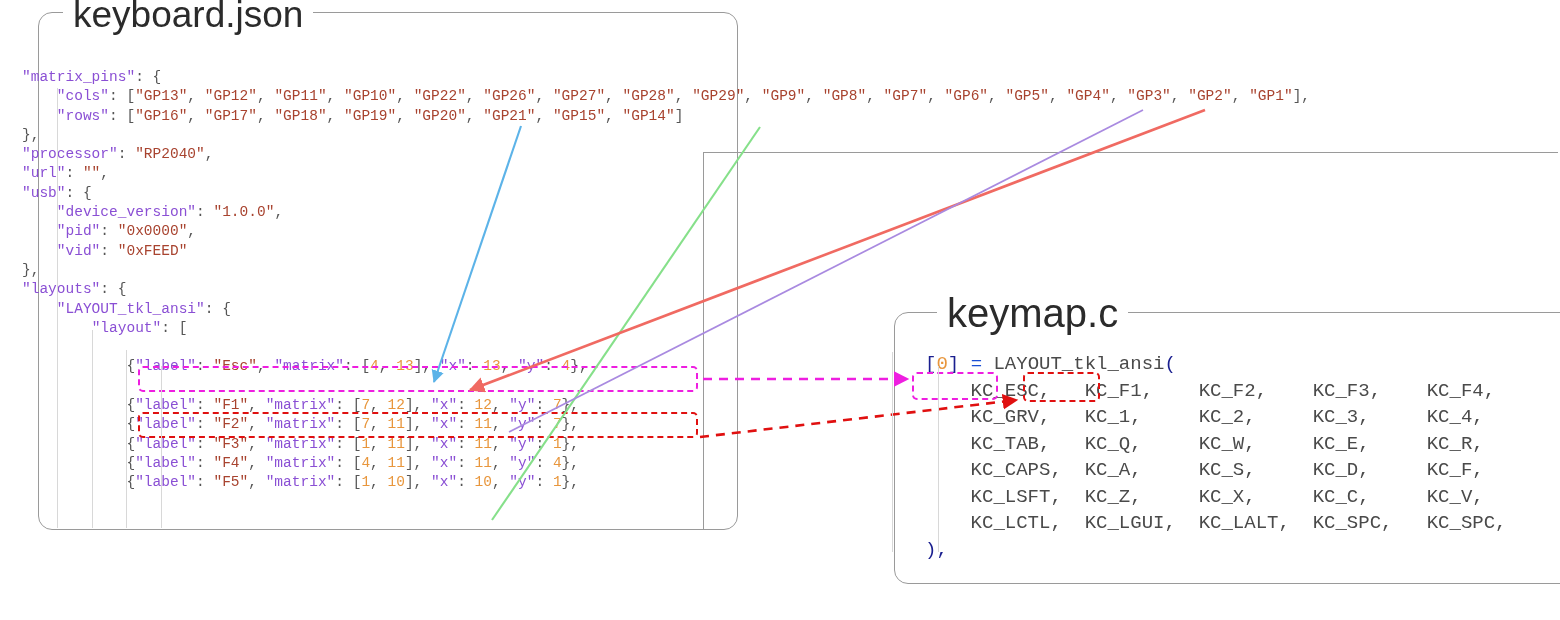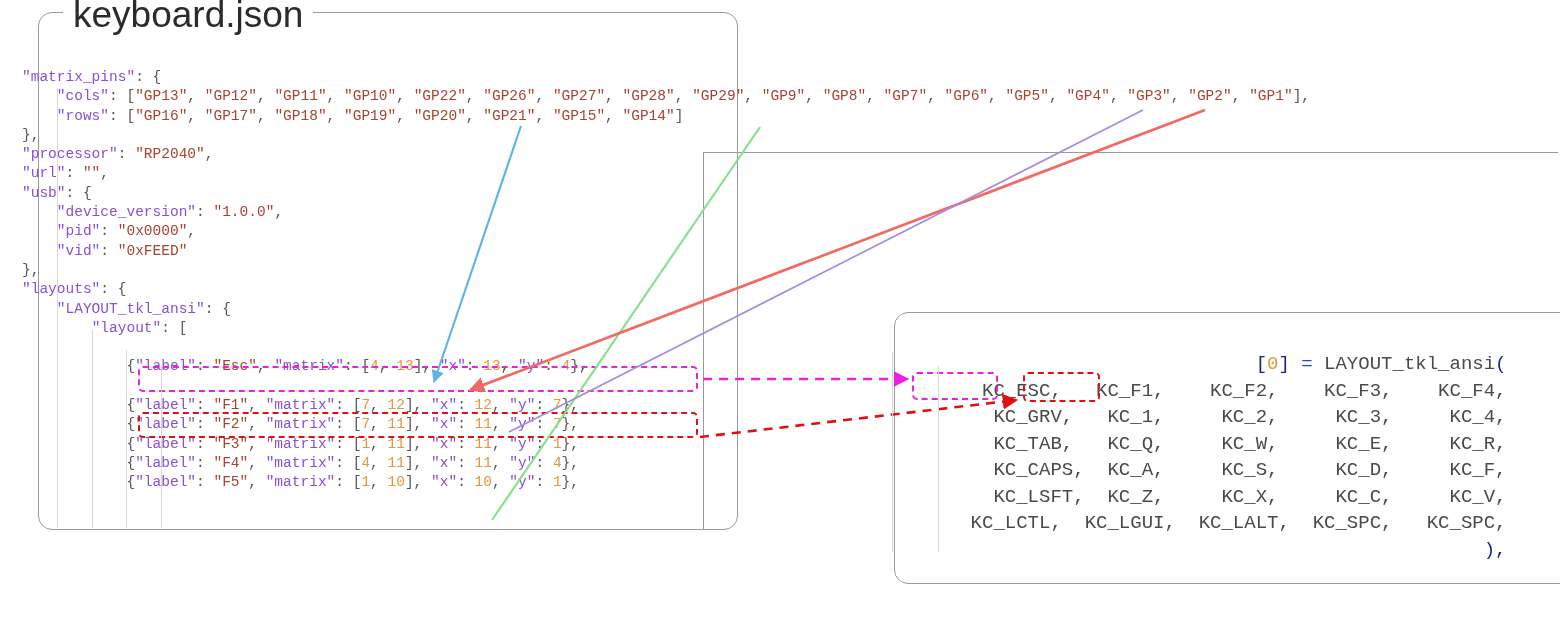--- a/index.html
+++ b/index.html
@@ -23,21 +23,21 @@
       box-sizing:border-box;border-right:none;border-bottom:none;}
 
   
   #km-panel{left:862px;top:312px;width:690px;height:272px;}
   #km-legend{left:42px;top:-20px;font-size:40px;}
 
   
   .code{position:absolute;font-family:"Liberation Mono",monospace;
         white-space:pre;}
   #json-code{left:22px;top:68px;font-size:14.5px;line-height:19.3px;}
-  #km-code{left:30px;top:38px;font-size:19px;line-height:26.5px;text-align:right;}
+  #km-code{left:30px;top:38px;font-size:19px;line-height:26.5px;}
 
   
   .guide{position:absolute;width:1px;background:#d8d8d8;}
 
   
   .k {color:#8a4fd4;}          
   .s {color:#a8432f;}          
   .n {color:#e8963c;}          
   .p {color:#555555;}          
   .kc{color:#4a4a4a;}          
@@ -62,20 +62,21 @@
 <body>
 
 <div id="inner-rect"></div>
 
 <div class="panel" id="kb-panel">
   <div class="panel-legend" id="kb-legend">keyboard.json</div>
 </div>
 <div class="code" id="json-code"><div><span class="k">"matrix_pins"</span><span class="p">: {</span></div><div><span>    </span><span class="k">"cols"</span><span class="p">: [</span><span class="s">"GP13"</span><span class="p">, </span><span class="s">"GP12"</span><span class="p">, </span><span class="s">"GP11"</span><span class="p">, </span><span class="s">"GP10"</span><span class="p">, </span><span class="s">"GP22"</span><span class="p">, </span><span class="s">"GP26"</span><span class="p">, </span><span class="s">"GP27"</span><span class="p">, </span><span class="s">"GP28"</span><span class="p">, </span><span class="s">"GP29"</span><span class="p">, </span><span class="s">"GP9"</span><span class="p">, </span><span class="s">"GP8"</span><span class="p">, </span><span class="s">"GP7"</span><span class="p">, </span><span class="s">"GP6"</span><span class="p">, </span><span class="s">"GP5"</span><span class="p">, </span><span class="s">"GP4"</span><span class="p">, </span><span class="s">"GP3"</span><span class="p">, </span><span class="s">"GP2"</span><span class="p">, </span><span class="s">"GP1"</span><span class="p">],</span></div><div><span>    </span><span class="k">"rows"</span><span class="p">: [</span><span class="s">"GP16"</span><span class="p">, </span><span class="s">"GP17"</span><span class="p">, </span><span class="s">"GP18"</span><span class="p">, </span><span class="s">"GP19"</span><span class="p">, </span><span class="s">"GP20"</span><span class="p">, </span><span class="s">"GP21"</span><span class="p">, </span><span class="s">"GP15"</span><span class="p">, </span><span class="s">"GP14"</span><span class="p">]</span></div><div><span class="p">},</span></div><div><span class="k">"processor"</span><span class="p">: </span><span class="s">"RP2040"</span><span class="p">,</span></div><div><span class="k">"url"</span><span class="p">: </span><span class="s">""</span><span class="p">,</span></div><div><span class="k">"usb"</span><span class="p">: {</span></div><div><span>    </span><span class="k">"device_version"</span><span class="p">: </span><span class="s">"1.0.0"</span><span class="p">,</span></div><div><span>    </span><span class="k">"pid"</span><span class="p">: </span><span class="s">"0x0000"</span><span class="p">,</span></div><div><span>    </span><span class="k">"vid"</span><span class="p">: </span><span class="s">"0xFEED"</span></div><div><span class="p">},</span></div><div><span class="k">"layouts"</span><span class="p">: {</span></div><div><span>    </span><span class="k">"LAYOUT_tkl_ansi"</span><span class="p">: {</span></div><div><span>        </span><span class="k">"layout"</span><span class="p">: [</span></div><div><span>            </span>&nbsp;</div><div><span>            </span><span class="p">{</span><span class="k">"label"</span><span class="p">: </span><span class="s">"Esc"</span><span class="p">, </span><span class="k">"matrix"</span><span class="p">: [</span><span class="n">4</span><span class="p">, </span><span class="n">13</span><span class="p">], </span><span class="k">"x"</span><span class="p">: </span><span class="n">13</span><span class="p">, </span><span class="k">"y"</span><span class="p">: </span><span class="n">4</span><span class="p">},</span></div><div><span>            </span>&nbsp;</div><div><span>            </span><span class="p">{</span><span class="k">"label"</span><span class="p">: </span><span class="s">"F1"</span><span class="p">, </span><span class="k">"matrix"</span><span class="p">: [</span><span class="n">7</span><span class="p">, </span><span class="n">12</span><span class="p">], </span><span class="k">"x"</span><span class="p">: </span><span class="n">12</span><span class="p">, </span><span class="k">"y"</span><span class="p">: </span><span class="n">7</span><span class="p">},</span></div><div><span>            </span><span class="p">{</span><span class="k">"label"</span><span class="p">: </span><span class="s">"F2"</span><span class="p">, </span><span class="k">"matrix"</span><span class="p">: [</span><span class="n">7</span><span class="p">, </span><span class="n">11</span><span class="p">], </span><span class="k">"x"</span><span class="p">: </span><span class="n">11</span><span class="p">, </span><span class="k">"y"</span><span class="p">: </span><span class="n">7</span><span class="p">},</span></div><div><span>            </span><span class="p">{</span><span class="k">"label"</span><span class="p">: </span><span class="s">"F3"</span><span class="p">, </span><span class="k">"matrix"</span><span class="p">: [</span><span class="n">1</span><span class="p">, </span><span class="n">11</span><span class="p">], </span><span class="k">"x"</span><span class="p">: </span><span class="n">11</span><span class="p">, </span><span class="k">"y"</span><span class="p">: </span><span class="n">1</span><span class="p">},</span></div><div><span>            </span><span class="p">{</span><span class="k">"label"</span><span class="p">: </span><span class="s">"F4"</span><span class="p">, </span><span class="k">"matrix"</span><span class="p">: [</span><span class="n">4</span><span class="p">, </span><span class="n">11</span><span class="p">], </span><span class="k">"x"</span><span class="p">: </span><span class="n">11</span><span class="p">, </span><span class="k">"y"</span><span class="p">: </span><span class="n">4</span><span class="p">},</span></div><div><span>            </span><span class="p">{</span><span class="k">"label"</span><span class="p">: </span><span class="s">"F5"</span><span class="p">, </span><span class="k">"matrix"</span><span class="p">: [</span><span class="n">1</span><span class="p">, </span><span class="n">10</span><span class="p">], </span><span class="k">"x"</span><span class="p">: </span><span class="n">10</span><span class="p">, </span><span class="k">"y"</span><span class="p">: </span><span class="n">1</span><span class="p">},</span></div></div>
 
 <div class="panel" id="km-panel">
+  <div class="panel-legend" id="km-legend">keymap.c</div>
   <div class="code" id="km-code"><div><span class="cb">[</span><span class="cn">0</span><span class="cb">] </span><span class="ceq">= </span><span class="kc">LAYOUT_tkl_ansi</span><span class="cb">(</span></div><div><span>    </span><span class="kc">KC_ESC,   KC_F1,    KC_F2,    KC_F3,    KC_F4,</span></div><div><span>    </span><span class="kc">KC_GRV,   KC_1,     KC_2,     KC_3,     KC_4,</span></div><div><span>    </span><span class="kc">KC_TAB,   KC_Q,     KC_W,     KC_E,     KC_R,</span></div><div><span>    </span><span class="kc">KC_CAPS,  KC_A,     KC_S,     KC_D,     KC_F,</span></div><div><span>    </span><span class="kc">KC_LSFT,  KC_Z,     KC_X,     KC_C,     KC_V,</span></div><div><span>    </span><span class="kc">KC_LCTL,  KC_LGUI,  KC_LALT,  KC_SPC,   KC_SPC,</span></div><div><span class="cb">)</span><span class="cb">,</span></div></div>
 </div>
 
 <div class="hl hl-magenta" id="hl-esc-row"></div>
 <div class="hl hl-red" id="hl-f1-row"></div>
 <div class="hl hl-magenta" id="hl-kcesc"></div>
 <div class="hl hl-red" id="hl-kcf1"></div>
 
 <svg class="overlay" viewBox="0 0 1560 620">
   <defs>

